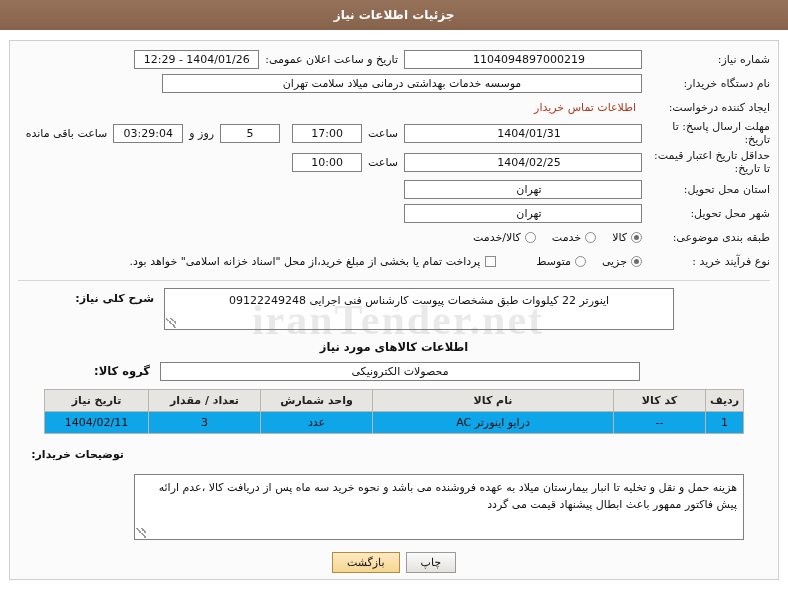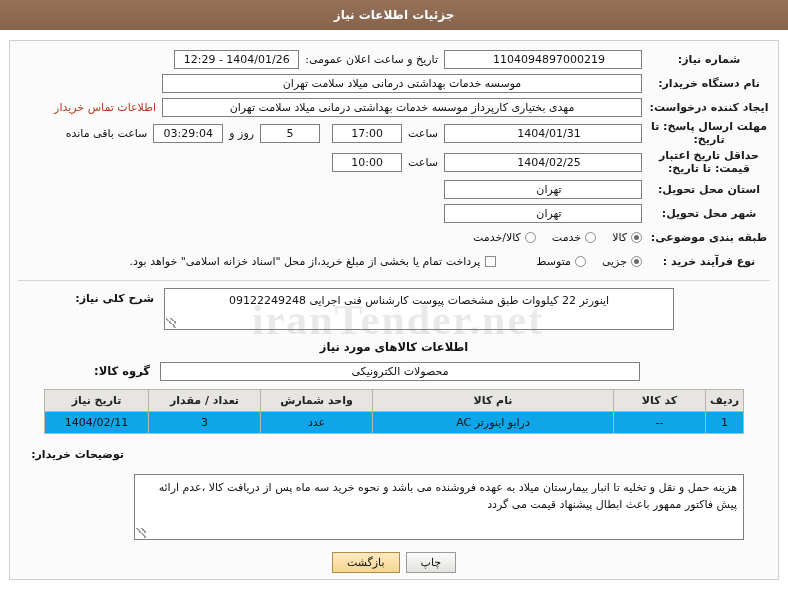--- a/index.html
+++ b/index.html
@@ -53,43 +53,42 @@
   
   .row {
     display: flex;
     align-items: center;
     justify-content: flex-start;
     margin-bottom: 4px;
     min-height: 20px;
   }
   .lbl {
     width: 128px;
-    text-align: center;
+    text-align: right;
     padding-left: 6px;
     font-size: 11px;
     color: #1a1a1a;
     flex: 0 0 128px;
-    font-weight: bold;
   }
   .lbl.two-line { line-height: 1.15; }
 
   .fld {
     border: 1px solid #7f7f7f;
     background: #ffffff;
     height: 19px;
     line-height: 17px;
     font-size: 11px;
     padding: 0 4px;
     text-align: center;
     color: #111;
     white-space: nowrap;
     overflow: hidden;
   }
   .fld.long { width: 480px; }
-  .fld.med  { width: 198px; padding-left: 16px; }
+  .fld.med  { width: 238px; padding-left: 16px; }
   .fld.sm   { width: 70px; }
   .fld.xs   { width: 60px; }
   .fld.date { width: 125px; }
 
   .inline-lbl {
     padding: 0 6px;
     font-size: 11px;
     white-space: nowrap;
   }
 
@@ -249,21 +248,20 @@
       <div class="fld date">1404/01/26 - 12:29</div>
     </div>
 
     <div class="row">
       <div class="lbl">نام دستگاه خریدار:</div>
       <div class="fld long">موسسه خدمات بهداشتی درمانی میلاد سلامت تهران</div>
     </div>
 
     <div class="row">
       <div class="lbl">ایجاد کننده درخواست:</div>
-      <div class="fld long">مهدی بختیاری کارپرداز موسسه خدمات بهداشتی درمانی میلاد سلامت تهران</div>
       <a class="link">اطلاعات تماس خریدار</a>
     </div>
 
     <div class="row">
       <div class="lbl two-line">مهلت ارسال پاسخ: تا تاریخ:</div>
       <div class="fld med">1404/01/31</div>
       <div class="inline-lbl">ساعت</div>
       <div class="fld sm">17:00</div>
       <div class="fld xs" style="margin-right:12px">5</div>
       <div class="inline-lbl">روز و</div>

